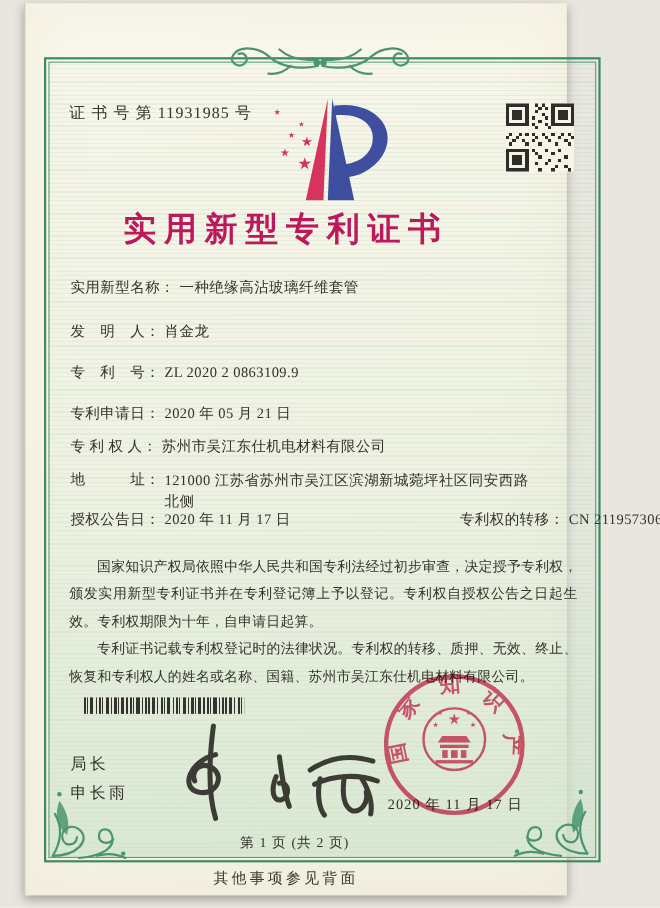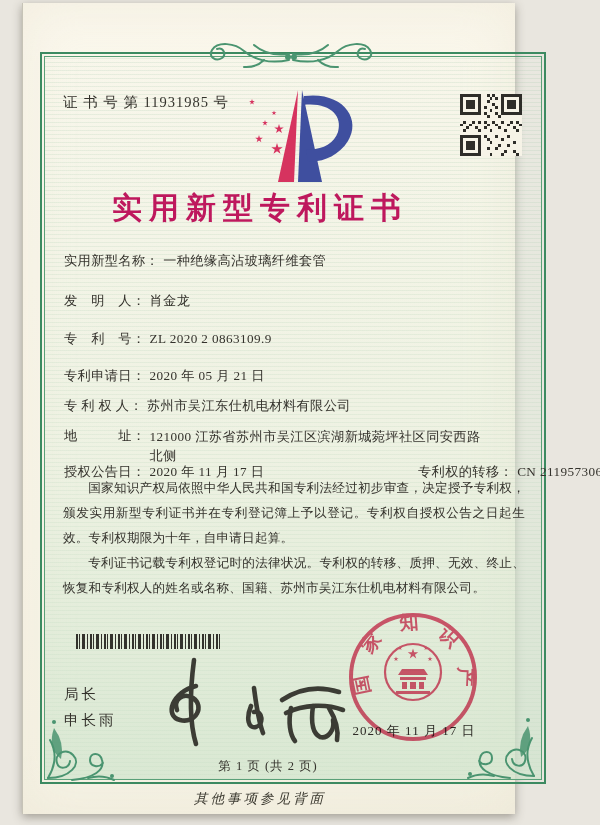--- a/index.html
+++ b/index.html
@@ -17,33 +17,33 @@
            linear-gradient(180deg, rgba(236,243,230,.10) 0%, rgba(222,236,217,.38) 55%, rgba(206,228,204,.70) 100%),
            repeating-linear-gradient(0deg, rgba(112,174,131,.14) 0px, rgba(112,174,131,.14) 1px, rgba(112,174,131,0) 1px, rgba(112,174,131,0) 4px);}
   .abs{position:absolute;}
   .cert-no{left:63px;top:93px;font-size:14.5px;letter-spacing:1px;white-space:nowrap;}
   .title{left:0;right:0;top:188px;text-align:center;font-size:30px;font-weight:bold;
          letter-spacing:7px;color:#be185d;}
   .row{position:absolute;left:64px;font-size:13.2px;white-space:nowrap;letter-spacing:.4px;}
   .row .val{margin-left:4px;}
   .row-addr .val{display:inline-block;width:334px;white-space:normal;vertical-align:top;line-height:19px;}
   .pair2{position:absolute;left:354px;top:0;}
-  .paras{position:absolute;left:63px;top:476px;width:462px;font-size:12.6px;
+  .paras{position:absolute;left:63px;top:503px;width:462px;font-size:12.6px;
          line-height:25px;text-align:justify;letter-spacing:.2px;}
   .paras p{margin:0;text-indent:2em;}
   .barcode{left:76px;top:634px;width:146px;height:15px;
      background:repeating-linear-gradient(90deg,#33322c 0 2px,transparent 2px 3px,#33322c 3px 4px,transparent 4px 6px,#33322c 6px 9px,transparent 9px 11px,#33322c 11px 12px,transparent 12px 14px);}
   .director1{left:64px;top:685px;font-size:14.5px;letter-spacing:3px;}
   .director2{left:64px;top:711px;font-size:14.5px;letter-spacing:3px;}
   .sig{left:150px;top:648px;}
   .seal{left:344px;top:608px;mix-blend-mode:multiply;opacity:.92;}
   .seal-date{left:348px;top:722px;width:132px;text-align:center;font-size:13px;
              color:#2d2b26;letter-spacing:1px;}
   .page-info{left:0;right:0;top:758px;text-align:center;font-size:12.5px;letter-spacing:1px;padding-left:16px;}
-  .back-note{left:0;right:0;top:790px;text-align:center;font-size:13.5px;letter-spacing:3px;color:#3a382f;font-style:italic;}
+  .back-note{left:0;right:0;top:790px;text-align:center;font-size:13.5px;letter-spacing:3px;color:#3a382f;}
   .fl{color:#4a9470;}
   svg{display:block;}
 </style>
 </head>
 <body>
 
 <div class="canvas">
 
   <svg width="0" height="0" style="position:absolute">
     <defs>

